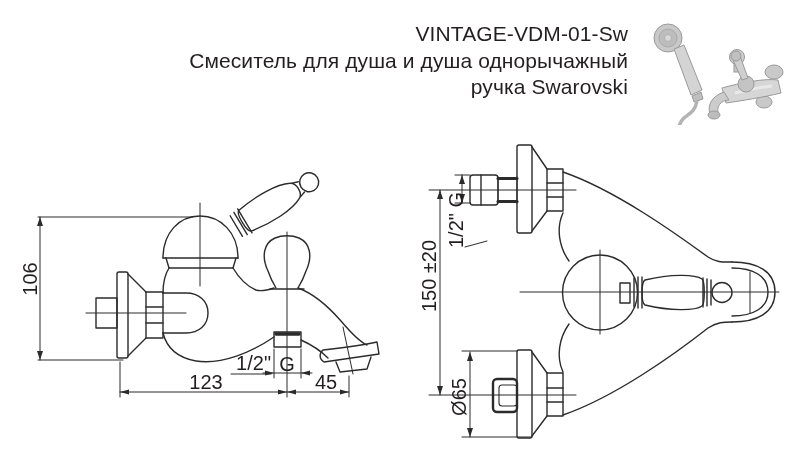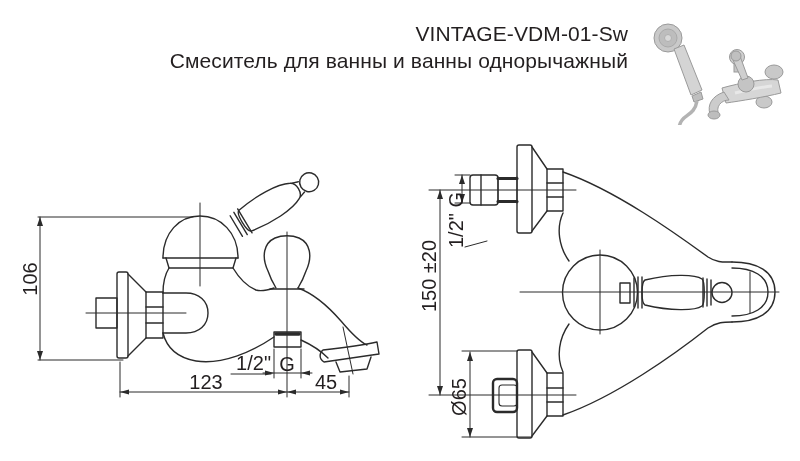--- a/index.html
+++ b/index.html
@@ -17,21 +17,22 @@
     font-size:20px; fill:#231f20;
   }
 </style>
 </head>
 <body>
 
 <div class="page">
 
   <div class="title-block">
     <div>VINTAGE-VDM-01-Sw</div>
-    <div>Смеситель для ванны и ванны однорычажный</div>
+    <div>Смеситель для душа и душа однорычажный</div>
+    <div>ручка Swarovski</div>
   </div>
 
   <div class="photo-wrap">
     <svg width="150" height="115" viewBox="645 10 150 115">
       <g stroke="#9a9a9a" stroke-width="1">
         <circle cx="668" cy="38" r="14" fill="#c9c9c9"></circle>
         <circle cx="668" cy="38" r="9" fill="#bdbdbd" stroke="#aaaaaa"></circle>
         <circle cx="668" cy="38" r="3.5" fill="#d8d8d8" stroke="#b0b0b0"></circle>
         <path d="M674,49 L684,45 L702,90 L691,95 Z" fill="#d4d4d4"></path>
         <path d="M692,96 L701,92 L703,99 L694,102 Z" fill="#bfbfbf"></path>

